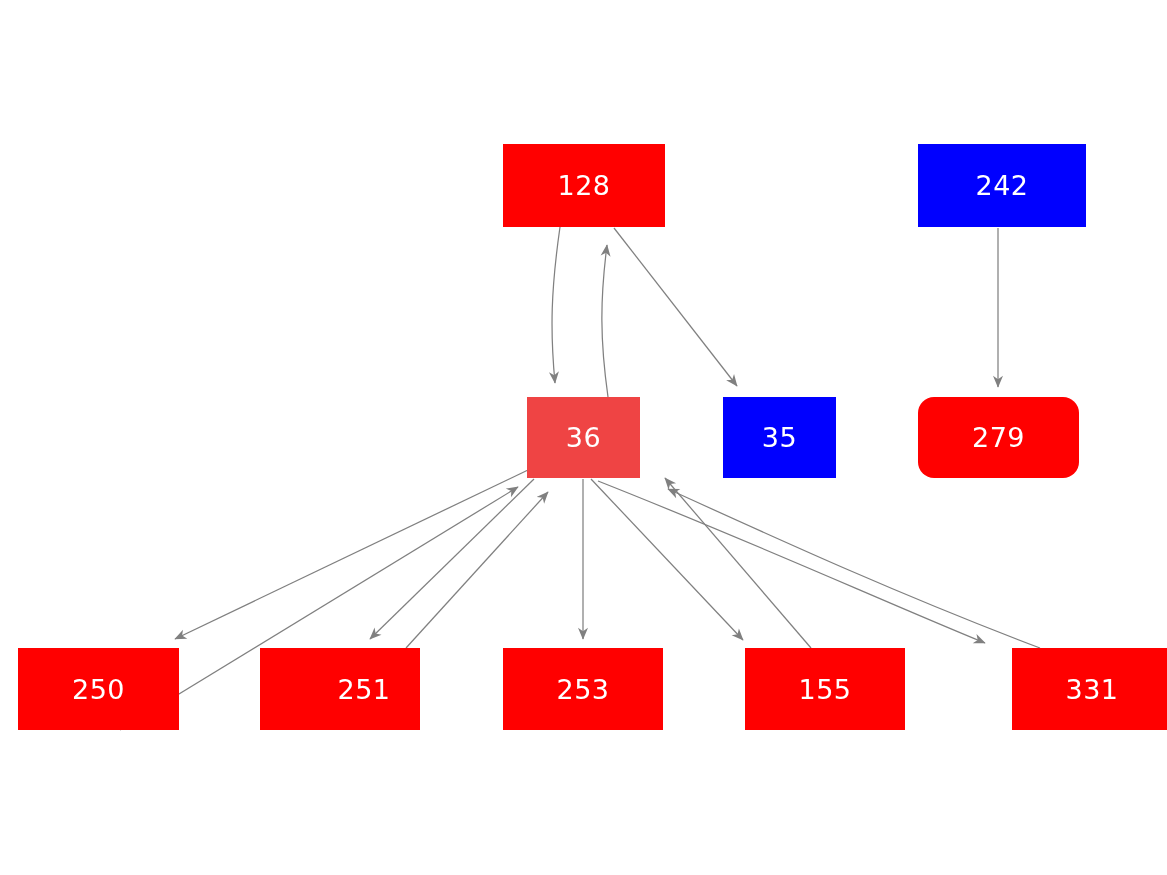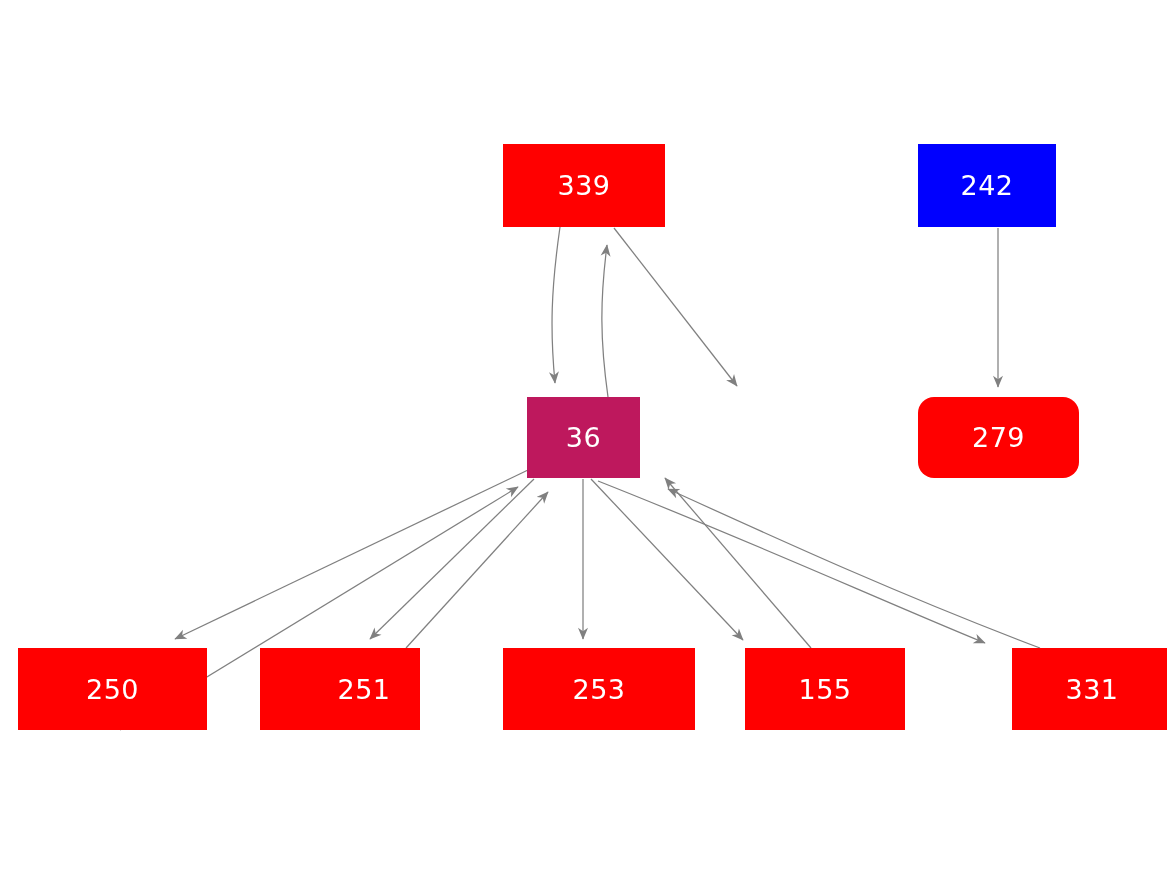--- a/index.html
+++ b/index.html
@@ -78,45 +78,48 @@
 
       <path d="M 811 648 L 665 478"></path>
 
       <path d="M 598 481 C 760 545 880 600 985 643"></path>
 
       <path d="M 1040 648 C 900 595 780 540 668 489"></path>
     </g>
   </svg>
 
   <div class="graph-node" style="left:503px; top:144px; width:162px; height:83px; background:#ff0000;">
-    <span class="node-label">339</span>
+    <span class="node-label">128</span>
   </div>
 
-  <div class="graph-node" style="left:918px; top:144px; width:138px; height:83px; background:#0000ff;">
+  <div class="graph-node" style="left:918px; top:144px; width:168px; height:83px; background:#0000ff;">
     <span class="node-label">242</span>
   </div>
 
-  <div class="graph-node" style="left:527px; top:397px; width:113px; height:81px; background:#be185d;">
+  <div class="graph-node" style="left:527px; top:397px; width:113px; height:81px; background:#ef4444;">
     <span class="node-label">36</span>
   </div>
 
+  <div class="graph-node" style="left:723px; top:397px; width:113px; height:81px; background:#0000ff;">
+    <span class="node-label">35</span>
+  </div>
 
   <div class="graph-node" style="left:918px; top:397px; width:161px; height:81px; background:#ff0000;border-radius:16px;">
     <span class="node-label">279</span>
   </div>
 
-  <div class="graph-node" style="left:18px; top:648px; width:189px; height:82px; background:#ff0000;">
+  <div class="graph-node" style="left:18px; top:648px; width:161px; height:82px; background:#ff0000;">
     <span class="node-label">250</span>
   </div>
 
   <div class="graph-node" style="left:260px; top:648px; width:160px; height:82px; background:#ff0000;padding-left:48px;">
     <span class="node-label">251</span>
   </div>
 
-  <div class="graph-node" style="left:503px; top:648px; width:192px; height:82px; background:#ff0000;">
+  <div class="graph-node" style="left:503px; top:648px; width:160px; height:82px; background:#ff0000;">
     <span class="node-label">253</span>
   </div>
 
   <div class="graph-node" style="left:745px; top:648px; width:160px; height:82px; background:#ff0000;">
     <span class="node-label">155</span>
   </div>
 
   <div class="graph-node" style="left:988px; top:648px; width:160px; height:82px; background:#ff0000;margin-left:24px;">
     <span class="node-label">331</span>
   </div>

